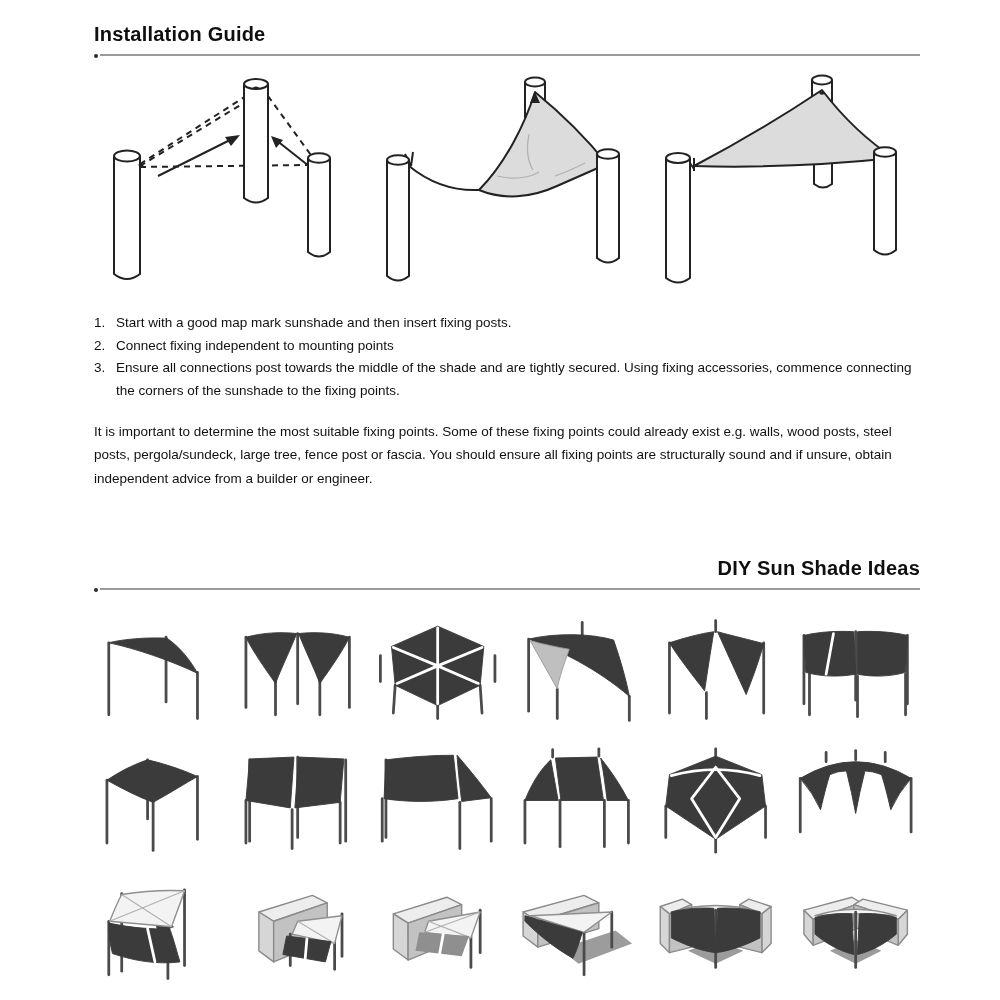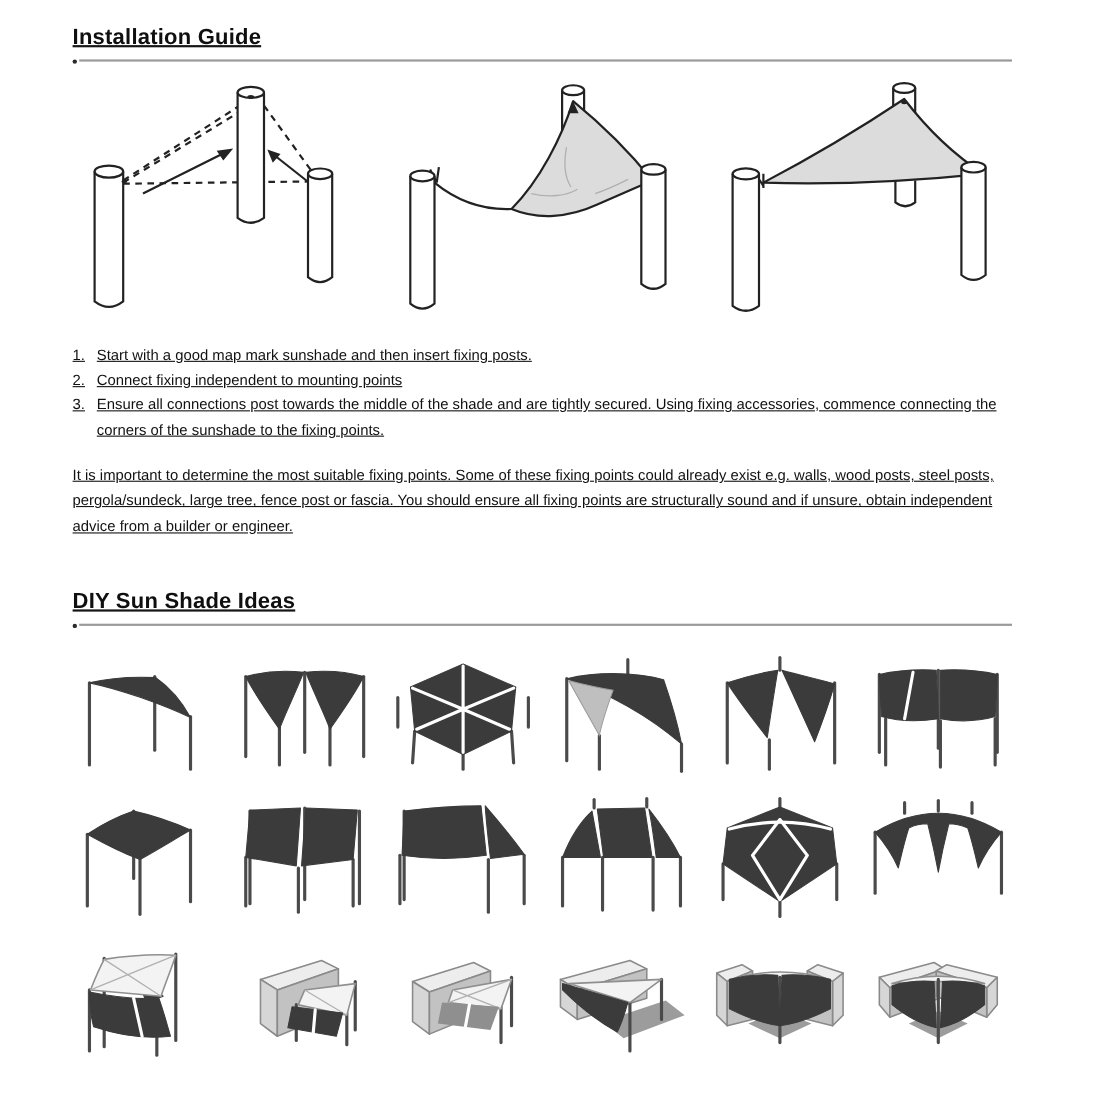--- a/index.html
+++ b/index.html
@@ -4,41 +4,41 @@
 <style>
   * { box-sizing: border-box; margin: 0; padding: 0; }
   html, body { background: #ffffff; }
   body {
     width: 1000px; height: 1000px;
     font-family: "Liberation Sans", sans-serif;
     color: #151515;
     overflow: hidden;
   }
   .page { position: relative; width: 1000px; height: 1000px; background:#fff; }
-  .content { padding: 0 80px 0 66px; text-decoration: underline; }
+  .content { padding: 0 80px 0 94px; }
 
   h1.sec-title { font-size: 20px; font-weight: bold; letter-spacing: .2px; color:#0f0f0f; }
   .title-top { padding-top: 23px; }
   .rule { display: flex; align-items: center; margin-top: 5px; }
   .rule-dot { width: 4px; height: 4px; border-radius: 50%; background: #2b2b2b; flex: 0 0 auto; margin-top: 3px; }
   .rule-line { flex: 1; height: 2px; background: #9a9a9a; margin-left: 2px; }
 
   .diagrams { display: flex; justify-content: space-between; align-items: flex-start; margin-top: 14px; height: 222px; }
   .diagram svg { display: block; }
 
   .steps { margin-top: 18px; font-size: 13.5px; line-height: 1.67; color:#111; }
   .step { display: flex; }
   .step-num { flex: 0 0 22px; }
   .step-text { flex: 1; }
 
   .notice { margin-top: 13px; }
   .notice-title { font-size: 16px; font-weight: bold; color:#0f0f0f; }
   .notice-body { margin-top: 18px; font-size: 13.5px; line-height: 1.73; color:#111; }
 
-  .diy { margin-top: 46px; }
+  .diy { margin-top: 67px; text-align: right; }
   .ideas-grid {
     margin-top: 20px;
     display: grid;
     grid-template-columns: repeat(6, 1fr);
     column-gap: 10px;
     row-gap: 13px;
   }
   .idea { display: block; }
   .idea svg { display: block; width: 100%; height: 117px; }
 

